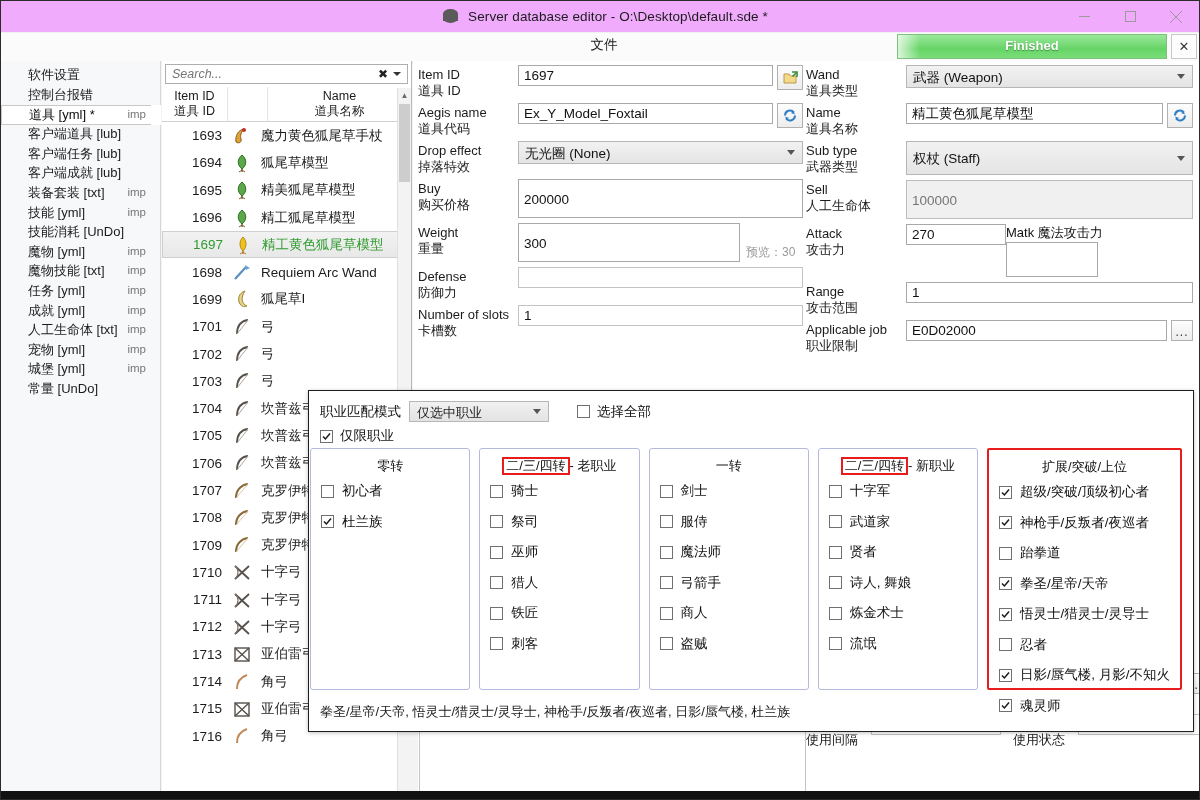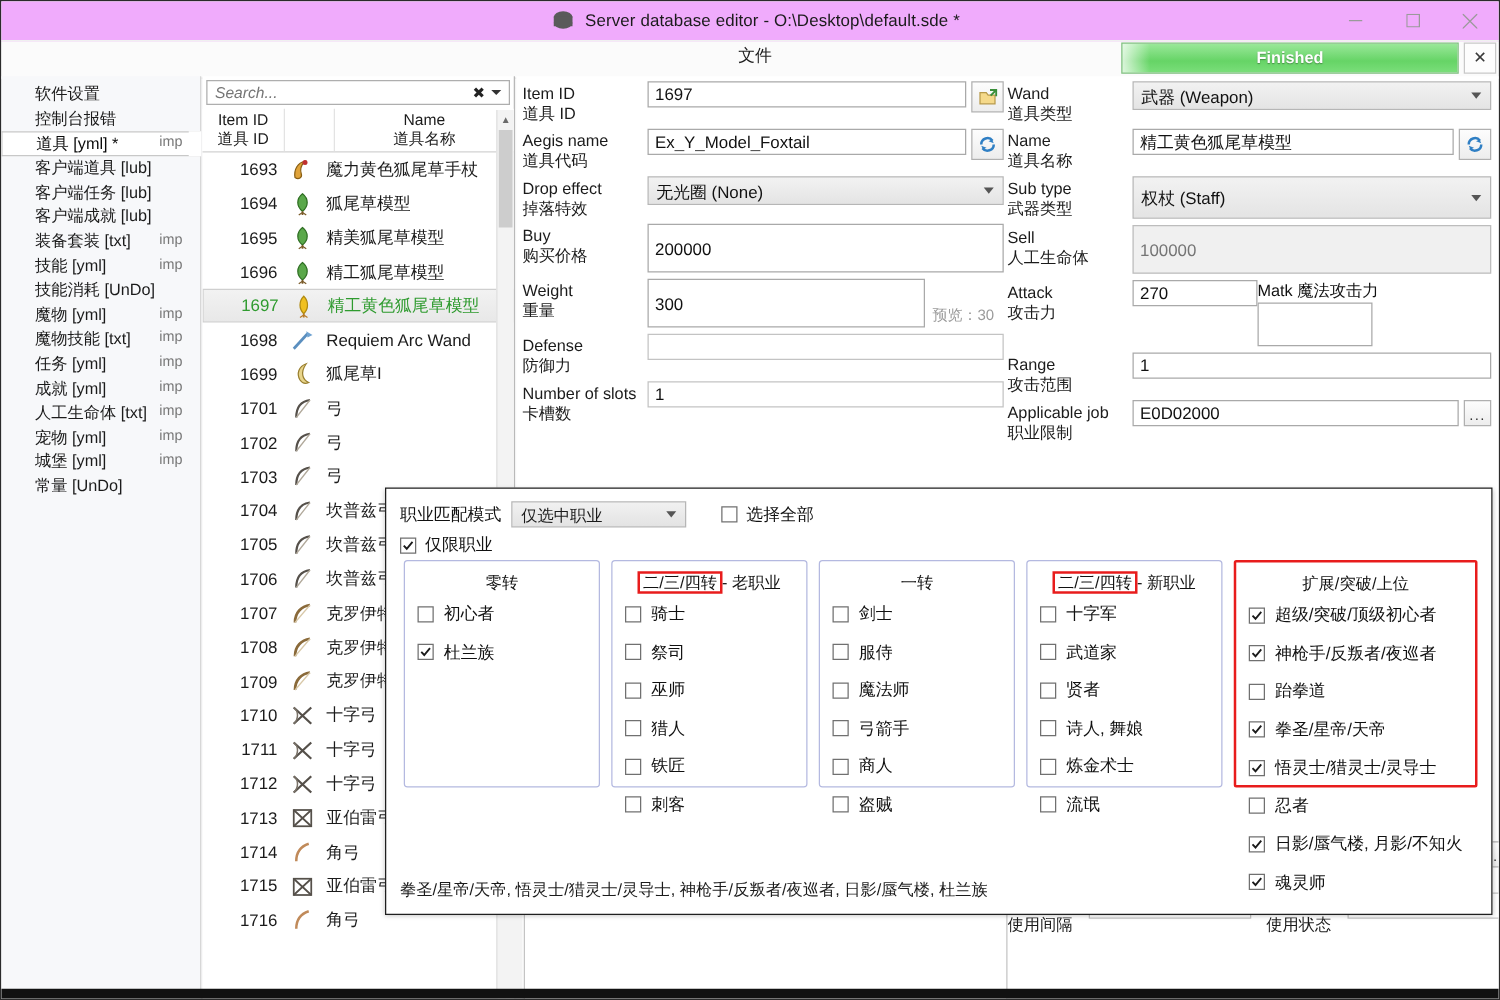--- a/index.html
+++ b/index.html
@@ -241,21 +241,21 @@
     display:inline-flex;align-items:center;justify-content:center;flex:none;
   }
   .cbx svg{display:none;}
   .cbx.on svg{display:block;}
   .chkline{display:flex;align-items:center;font-size:13.5px;}
   .chkline .cbx{margin-right:7px;}
   .jd-all{margin-left:28px;}
   .jd-only{padding:5px 0 0 11px;}
 
   .jd-cols{
-    position:absolute;left:14px;right:11px;top:57px;height:182px;display:flex;gap:9px;
+    position:absolute;left:1px;right:11px;top:57px;height:242px;display:flex;gap:9px;
   }
   .jdcol{
     flex:1;border:1px solid #b4b9e0;border-radius:3px;box-sizing:border-box;
     padding:8px 10px;position:relative;background:#fff;
   }
   .jdcol.redbox{border:2px solid #e81c1c;border-radius:2px;}
   .jdcol .ct{
     text-align:center;font-size:13px;margin-bottom:9px;height:16px;position:relative;
   }
   .jdcol .ct .hl{

